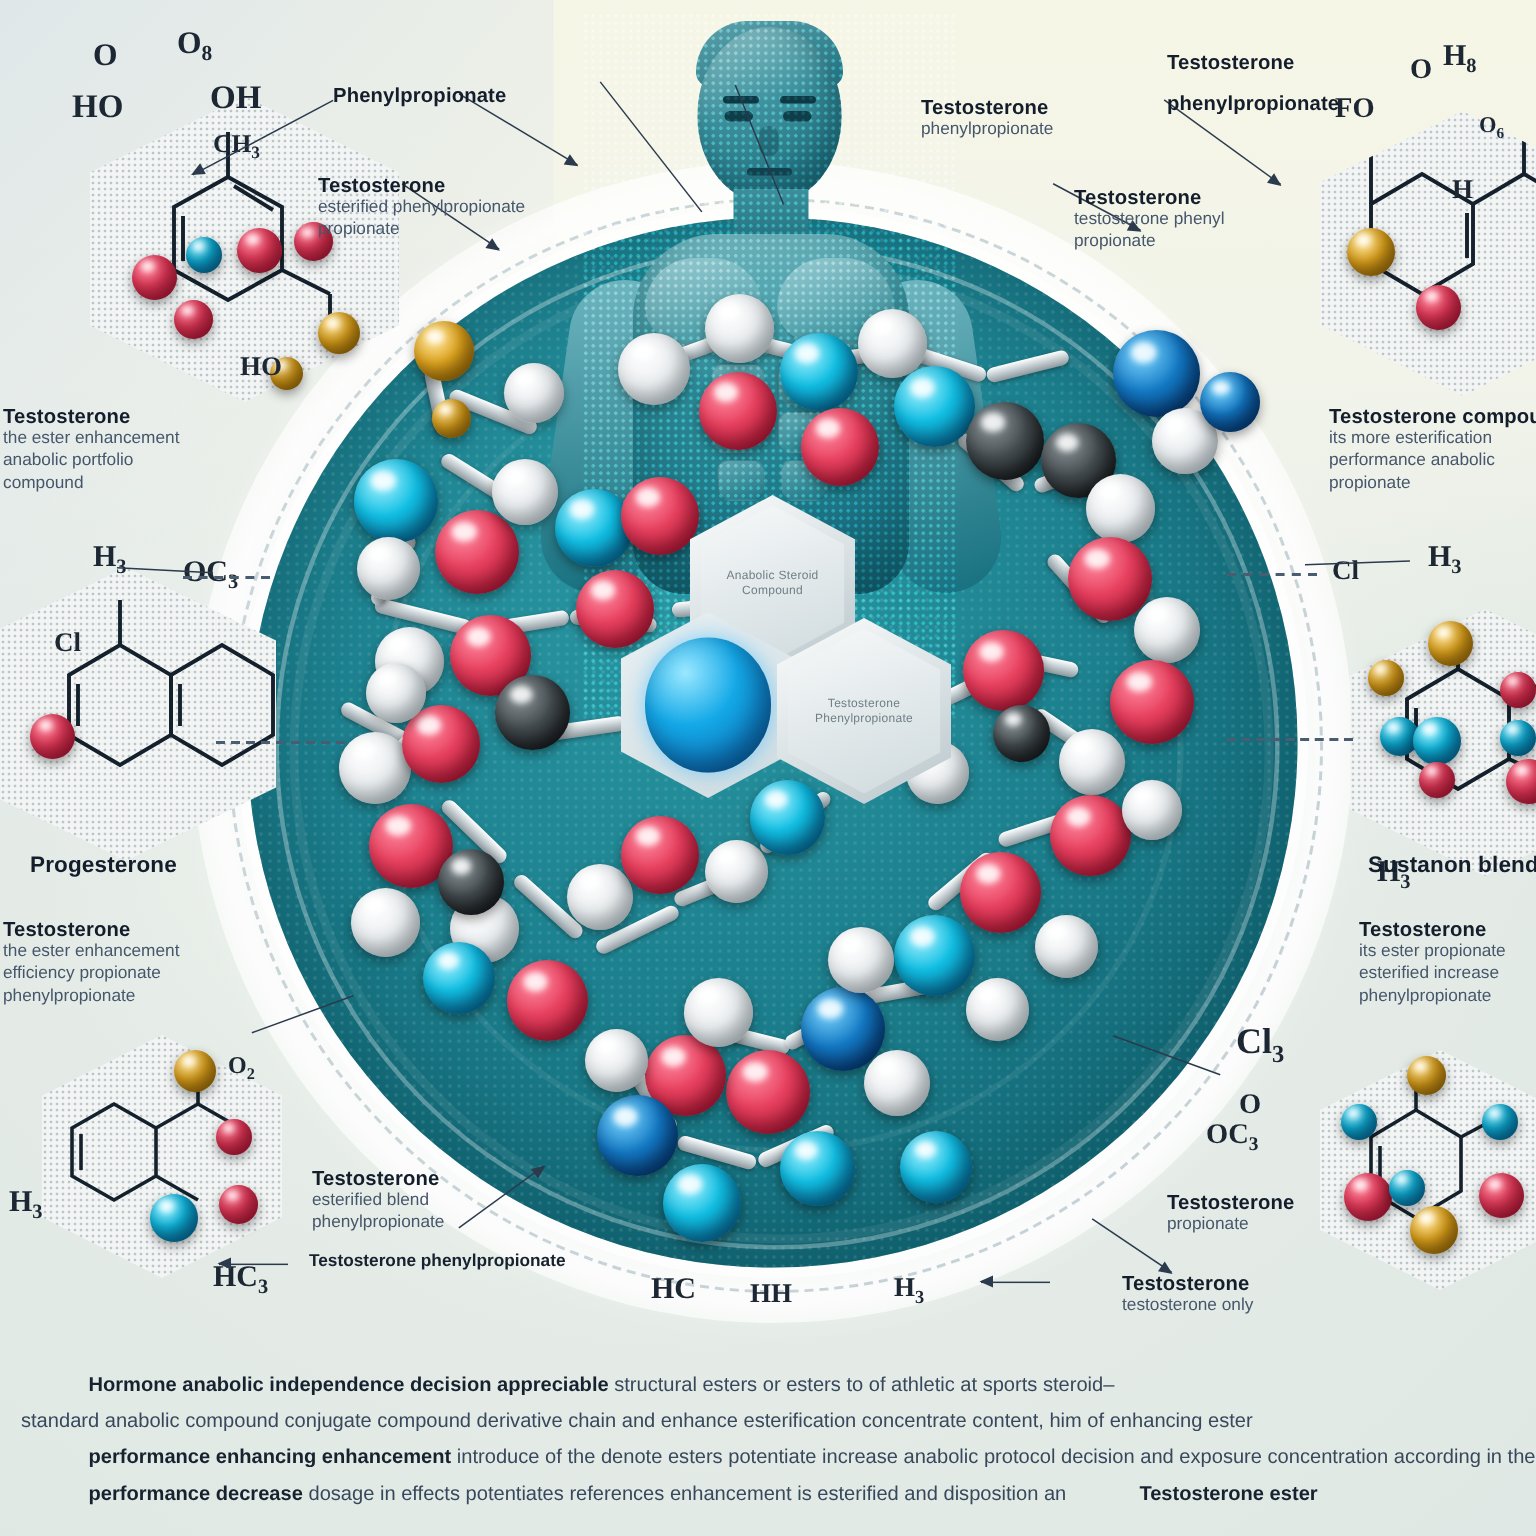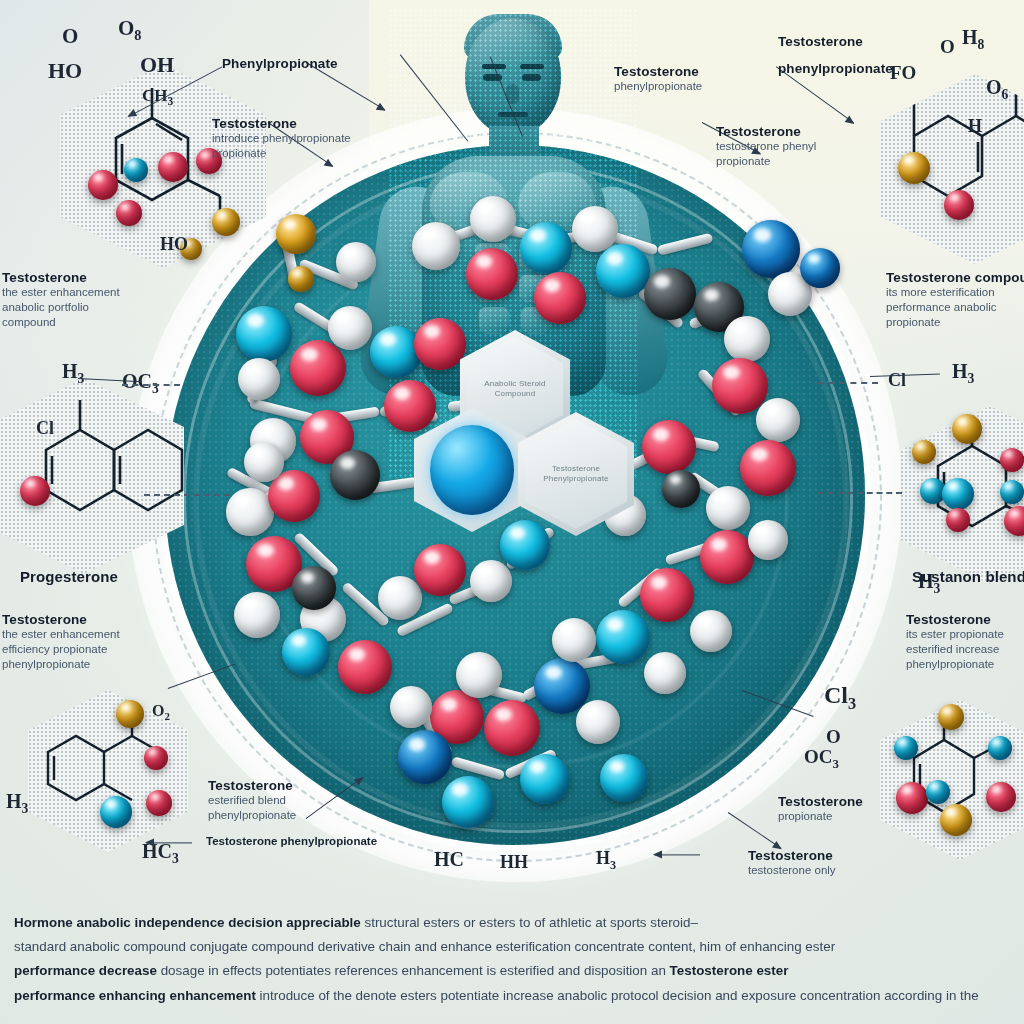--- a/index.html
+++ b/index.html
@@ -198,21 +198,21 @@
   }
 
   
   .caption{
     position:absolute;left:14px;right:0;bottom:14px;width:1010px;
   }
   .caption p{
     margin:0 0 4px 0;font-size:13.4px;line-height:1.52;color:#38485c;
     white-space:nowrap;overflow:hidden;filter:blur(.28px);
   }
-  .caption p b{color:#16222f;}
+  .caption p b{color:#16222f;margin-left:45px;}
   .caption .strip{
     position:absolute;left:-14px;right:-14px;top:-12px;bottom:-16px;
     background:linear-gradient(180deg,rgba(226,235,232,.85),rgba(222,232,229,.95));
     z-index:-1;
   }
 </style>
 </head>
 <body>
 
 <div id="stage">
@@ -518,21 +518,21 @@
   <div class="chemtxt" style="left:36px;top:418px;font-size:18px;">Cl</div>
   <div class="chemtxt" style="left:152px;top:702px;font-size:16px;">O<sub>2</sub></div>
   <div class="chemtxt" style="left:6px;top:790px;font-size:20px;">H<sub>3</sub></div>
   <div class="chemtxt" style="left:142px;top:840px;font-size:20px;">HC<sub>3</sub></div>
   <div class="chemtxt" style="left:434px;top:848px;font-size:20px;">HC</div>
   <div class="chemtxt" style="left:500px;top:852px;font-size:18px;">HH</div>
   <div class="chemtxt" style="left:596px;top:848px;font-size:18px;">H<sub>3</sub></div>
   <div class="chemtxt" style="left:940px;top:36px;font-size:19px;">O</div>
   <div class="chemtxt" style="left:962px;top:26px;font-size:20px;font-family:Liberation Serif, serif;">H<sub>8</sub></div>
   <div class="chemtxt" style="left:890px;top:62px;font-size:19px;">FO</div>
-  <div class="chemtxt" style="left:986px;top:76px;font-size:20px;">O<sub>6</sub></div>
+  <div class="chemtxt" style="left:986px;top:76px;font-size:15px;">O<sub>6</sub></div>
   <div class="chemtxt" style="left:968px;top:116px;font-size:18px;">H</div>
   <div class="chemtxt" style="left:952px;top:360px;font-size:20px;">H<sub>3</sub></div>
   <div class="chemtxt" style="left:888px;top:370px;font-size:18px;">Cl</div>
   <div class="chemtxt" style="left:918px;top:570px;font-size:20px;">H<sub>3</sub></div>
   <div class="chemtxt" style="left:824px;top:682px;font-size:24px;">Cl<sub>3</sub></div>
   <div class="chemtxt" style="left:826px;top:726px;font-size:19px;">O</div>
   <div class="chemtxt" style="left:804px;top:746px;font-size:19px;">OC<sub>3</sub></div>
 
   <div>
     <div class="leader" style="left:222px;top:66px;width:106px;transform:rotate(152deg);"></div>
@@ -556,21 +556,21 @@
     <div class="dashline" style="left:818px;top:382px;width:60px;"></div>
     <div class="dashline" style="left:122px;top:384px;width:58px;"></div>
   </div>
 
   <div class="lbl" style="left:222px;top:44px;">
     <div class="t">Phenylpropionate</div>
   </div>
 
   <div class="lbl" style="left:212px;top:104px;">
     <div class="t">Testosterone</div>
-    <div class="s" style="white-space:pre-line;">introduce phenylpropionate
+    <div class="s" style="white-space:pre-line;">esterified phenylpropionate
 propionate</div>
   </div>
 
   <div class="lbl" style="left:614px;top:52px;">
     <div class="t">Testosterone</div>
     <div class="s">phenylpropionate</div>
   </div>
 
   <div class="lbl" style="left:716px;top:112px;">
     <div class="t">Testosterone</div>
@@ -636,17 +636,17 @@
 
   <div class="lbl" style="left:748px;top:836px;">
     <div class="t">Testosterone</div>
     <div class="s">testosterone only</div>
   </div>
 
   <div class="caption">
     <div class="strip"></div>
     <p><b>Hormone anabolic independence decision appreciable</b> <span>structural esters or esters to of athletic at sports steroid–</span></p>
     <p>standard anabolic compound conjugate compound derivative chain and enhance esterification concentrate content, him of enhancing ester</p>
+    <p><b>performance enhancing enhancement</b> <span>introduce of the denote esters potentiate increase anabolic protocol decision and exposure concentration according in the</span></p>
     <p><b>performance decrease</b> <span>dosage in effects potentiates references enhancement is esterified and disposition an</span> <b>Testosterone ester</b></p>
-    <p><b>performance enhancing enhancement</b> <span>introduce of the denote esters potentiate increase anabolic protocol decision and exposure concentration according in the</span></p>
   </div>
 
 </div>
 
 </body></html>

